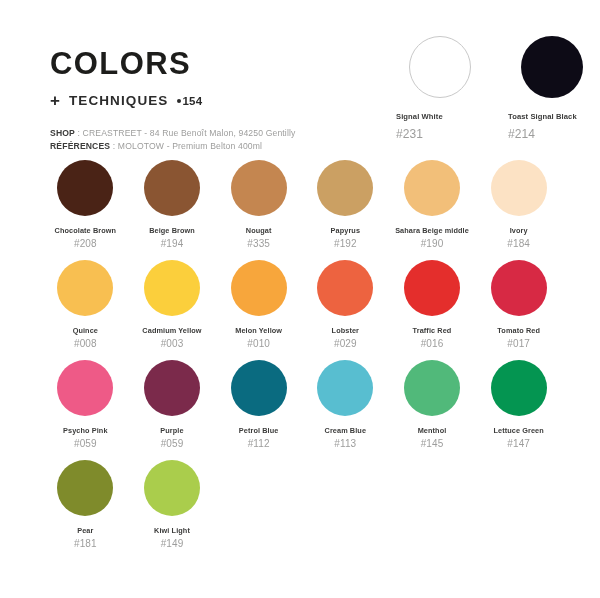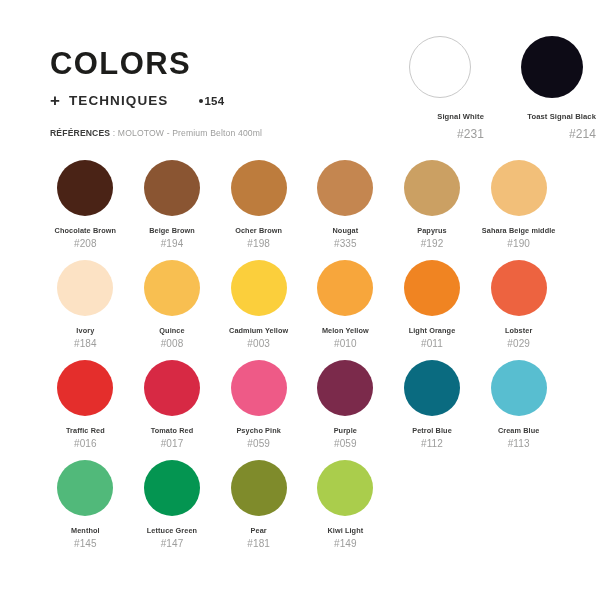--- a/index.html
+++ b/index.html
@@ -54,21 +54,21 @@
   .subtitle-text {
     font-size: 13.5px;
     font-weight: bold;
     letter-spacing: 1.1px;
     color: #2b2b2b;
     text-align: center;
   }
   .count-wrap {
     display: flex;
     align-items: center;
-    margin-left: 22px;
+    margin-left: 0;
   }
   .count-dot {
     width: 4px;
     height: 4px;
     border-radius: 50%;
     background: #2b2b2b;
     display: inline-block;
     margin-right: 1px;
   }
   .count-text {
@@ -94,21 +94,21 @@
   
   .top-swatches {
     position: absolute;
     left: 396px;
     top: 36px;
     display: flex;
     gap: 24px;
   }
   .top-swatch {
     width: 88px;
-    text-align: right;
+    text-align: left;
   }
   .top-circle {
     width: 62px;
     height: 62px;
     border-radius: 50%;
     margin: 0 auto;
   }
   .top-circle.outlined {
     border: 1px solid #c9c9c9;
     box-sizing: border-box;
@@ -174,20 +174,23 @@
       <span class="plus-icon">+</span>
       <span class="subtitle-text">TECHNIQUES</span>
       <span class="count-wrap">
         <span class="count-dot"></span>
         <span class="count-text">154</span>
       </span>
     </div>
 
     <div class="meta">
       <div>
+        <b>SHOP</b><span> : CREASTREET - 84 Rue Benoît Malon, 94250 Gentilly</span>
+      </div>
+      <div>
         <b>RÉFÉRENCES</b><span> : MOLOTOW - Premium Belton 400ml</span>
       </div>
     </div>
   </div>
 
   <div class="top-swatches" id="featured-swatches">
       <div class="top-swatch">
         <div class="top-circle outlined" style="background: rgb(255, 255, 255);"></div>
         <div class="top-label">Signal White</div>
         <div class="top-code">#231</div>
@@ -204,25 +207,20 @@
         <div class="swatch" style="background: rgb(74, 35, 22);"></div>
         <div class="cell-label">Chocolate Brown</div>
         <div class="cell-code">#208</div>
       </div>
       <div class="cell">
         <div class="swatch" style="background: rgb(138, 85, 50);"></div>
         <div class="cell-label">Beige Brown</div>
         <div class="cell-code">#194</div>
       </div>
       <div class="cell">
-        <div class="swatch" style="background: rgb(189, 124, 61);"></div>
-        <div class="cell-label">Ocher Brown</div>
-        <div class="cell-code">#198</div>
-      </div>
-      <div class="cell">
         <div class="swatch" style="background: rgb(196, 134, 80);"></div>
         <div class="cell-label">Nougat</div>
         <div class="cell-code">#335</div>
       </div>
       <div class="cell">
         <div class="swatch" style="background: rgb(203, 160, 99);"></div>
         <div class="cell-label">Papyrus</div>
         <div class="cell-code">#192</div>
       </div>
       <div class="cell">
@@ -244,25 +242,20 @@
         <div class="swatch" style="background: rgb(251, 207, 60);"></div>
         <div class="cell-label">Cadmium Yellow</div>
         <div class="cell-code">#003</div>
       </div>
       <div class="cell">
         <div class="swatch" style="background: rgb(247, 166, 60);"></div>
         <div class="cell-label">Melon Yellow</div>
         <div class="cell-code">#010</div>
       </div>
       <div class="cell">
-        <div class="swatch" style="background: rgb(240, 132, 34);"></div>
-        <div class="cell-label">Light Orange</div>
-        <div class="cell-code">#011</div>
-      </div>
-      <div class="cell">
         <div class="swatch" style="background: rgb(237, 99, 64);"></div>
         <div class="cell-label">Lobster</div>
         <div class="cell-code">#029</div>
       </div>
       <div class="cell">
         <div class="swatch" style="background: rgb(228, 46, 44);"></div>
         <div class="cell-label">Traffic Red</div>
         <div class="cell-code">#016</div>
       </div>
       <div class="cell">

